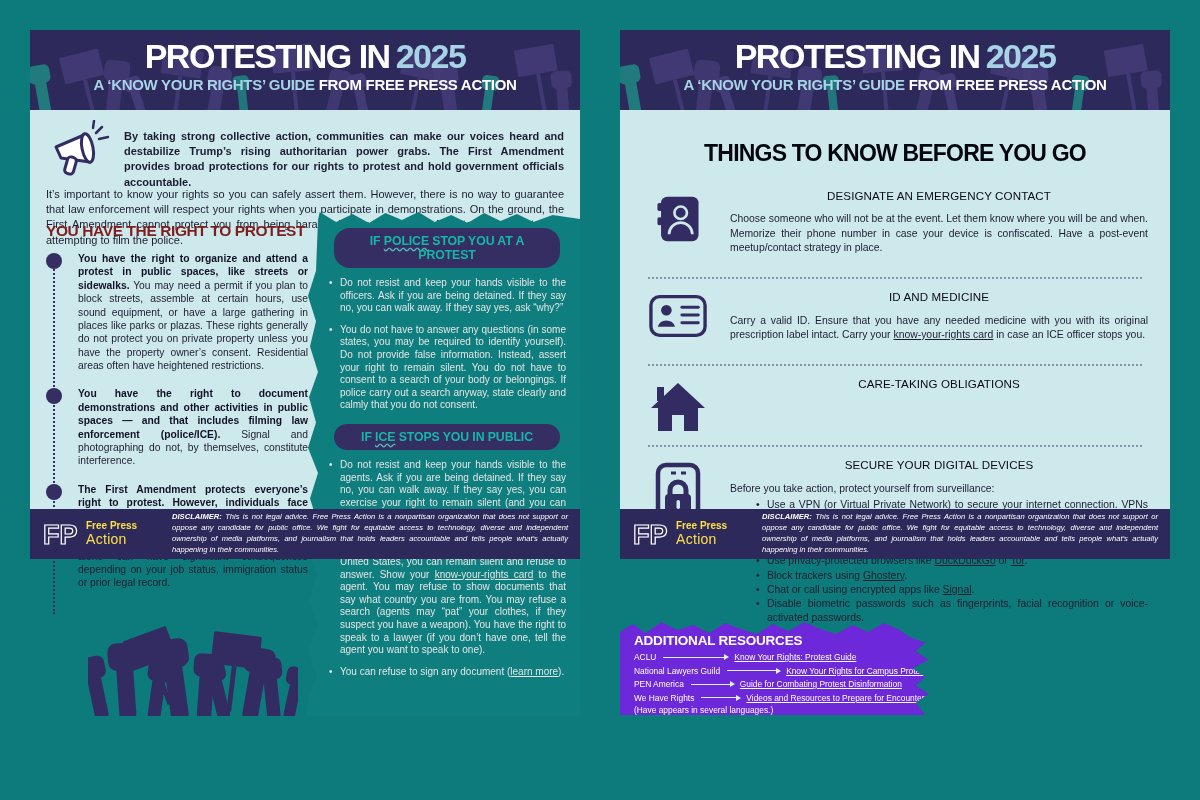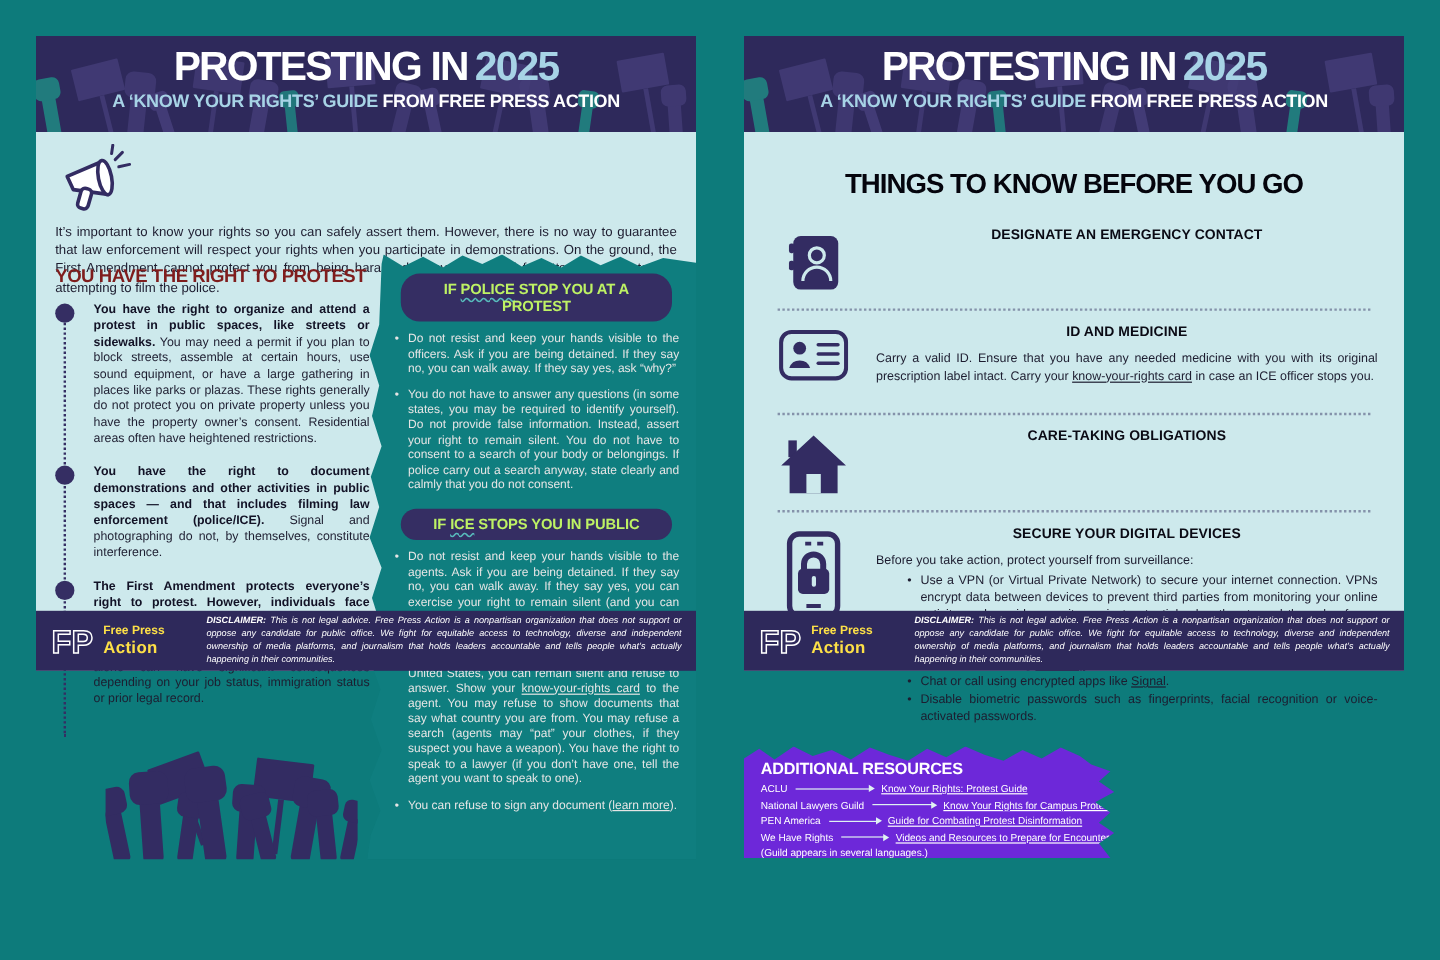--- a/index.html
+++ b/index.html
@@ -14,21 +14,21 @@
   .hdr-title{font-size:34px;font-weight:bold;color:#fff;letter-spacing:-1.5px;line-height:1;}
   .hdr-title .year{color:#a7d3e6;margin-left:6px;}
   .hdr-sub{font-size:15px;font-weight:bold;color:#fff;margin-top:3px;letter-spacing:-0.3px;}
   .hdr-sub .accent{color:#a7d3e6;}
 
   
   .page-footer{position:absolute;left:0;right:0;bottom:0;height:50px;background:#2e295b;display:flex;align-items:center;gap:10px;padding:0 12px;box-sizing:border-box;z-index:5;}
   .logo{display:flex;align-items:center;gap:6px;flex:0 0 120px;}
   .logo-text{color:#fde047;line-height:1.05;}
   .logo-line1{font-size:10px;font-weight:bold;}
-  .logo-line2{font-size:14px;font-weight:bold;letter-spacing:.3px;}
+  .logo-line2{font-size:14px;font-weight:normal;letter-spacing:.3px;}
   .disclaimer{color:#fff;font-size:7.6px;font-style:italic;line-height:1.42;text-align:justify;flex:1;}
   .disclaimer .lbl{font-weight:bold;}
 
   
   .intro-row{position:absolute;top:88px;left:16px;right:16px;display:flex;gap:12px;align-items:flex-start;}
   .megaphone-box{flex:0 0 66px;padding-top:2px;}
   .intro-p1{flex:1;font-size:11px;line-height:1.38;color:#1d1d30;text-align:justify;font-weight:bold;font-weight:600;}
   .intro-p2{position:absolute;top:146px;left:16px;right:16px;font-size:11px;line-height:1.38;color:#1d1d30;text-align:justify;}
   .rights-col{position:absolute;top:192px;left:16px;width:262px;}
   .rights-heading{font-size:15.5px;font-weight:bold;color:#7f1d1d;letter-spacing:-0.4px;}
@@ -36,36 +36,36 @@
   .rights-list .connector{position:absolute;left:7px;top:10px;height:352px;border-left:2px dotted #352e63;}
   .rights-list li{position:relative;margin-bottom:15px;font-size:10.3px;line-height:1.3;text-align:justify;color:#1d1d30;}
   .rights-list .dot{position:absolute;left:-32px;top:1px;width:16px;height:16px;border-radius:50%;background:#352e63;}
   .rich .b{font-weight:bold;color:#121226;}
   .rich .u{text-decoration:underline;}
 
   .teal-panel{position:absolute;top:180px;right:0;width:274px;height:506px;background:#0f7e7f;
     clip-path:polygon(12px 10px,5% 2px,11% 12px,17% 4px,23% 13px,29% 3px,35% 10px,41% 2px,47% 12px,53% 5px,59% 13px,65% 3px,71% 11px,77% 4px,83% 12px,90% 5px,100% 9px,
     100% 100%,0 100%,3px 96%,11px 92%,2px 87%,12px 82%,3px 77%,11px 72%,2px 67%,12px 62%,4px 57%,12px 52%,2px 47%,10px 42%,3px 37%,12px 32%,4px 27%,10px 22%,2px 17%,10px 12%);}
   .panel-inner{padding:18px 14px 0 22px;}
-  .pill{background:#352e63;border-radius:16px;color:#bef264;font-weight:bold;font-size:12.3px;text-align:center;padding:6px 8px;margin:0 6px;letter-spacing:-0.1px;}
+  .pill{background:#352e63;border-radius:16px;color:#14b8a6;font-weight:bold;font-size:12.3px;text-align:center;padding:6px 8px;margin:0 6px;letter-spacing:-0.1px;}
   .pill .uword{text-decoration:underline;text-decoration-style:wavy;text-decoration-color:#57bcbc;text-underline-offset:2px;}
   .panel-list{margin:9px 0 12px;padding:0;list-style:none;color:#e5e5e5;}
   .panel-list li{position:relative;padding-left:12px;margin-bottom:9px;font-size:10px;line-height:1.26;text-align:justify;}
   .panel-list li::before{content:"\2022";position:absolute;left:1px;top:0;}
   .panel-list .u{text-decoration:underline;}
   .pill.second{margin-top:12px;}
   .fists-art{position:absolute;left:58px;top:590px;width:210px;height:96px;}
 
   
   .rp-title{position:absolute;top:110px;left:0;right:0;text-align:center;font-size:23px;font-weight:bold;color:#05050d;letter-spacing:-0.8px;}
   .sections{position:absolute;top:150px;left:22px;right:22px;}
   .section{display:flex;gap:16px;padding:9px 0 10px;}
   .sec-icon{flex:0 0 72px;display:flex;justify-content:center;align-items:flex-start;padding-top:4px;}
   .sec-content{flex:1;}
-  .sec-heading{text-align:center;font-weight:bold;font-size:11.6px;color:#0a0a14;margin-bottom:6px;letter-spacing:.1px;}
+  .sec-heading{text-align:center;font-weight:normal;font-size:11.6px;color:#0a0a14;margin-bottom:6px;letter-spacing:.1px;}
   .sec-body{font-size:10.4px;line-height:1.36;text-align:justify;color:#1d1d30;}
   .sec-intro{font-size:10.4px;line-height:1.36;color:#1d1d30;margin-bottom:2px;}
   .sec-bullets{margin:2px 0 0;padding:0 0 0 26px;list-style:none;}
   .sec-bullets li{position:relative;padding-left:11px;font-size:10.4px;line-height:1.36;text-align:justify;color:#1d1d30;}
   .sec-bullets li::before{content:"\2022";position:absolute;left:0;top:0;}
   .divider{border-top:2px dotted #2e295b;opacity:.45;margin:2px 6px;}
 
   .resources{position:absolute;left:0;top:590px;width:318px;height:95px;background:#6d28d9;color:#fff;box-sizing:border-box;padding:13px 10px 0 14px;
     clip-path:polygon(0 12px,4% 4px,8% 13px,13% 2px,18% 10px,23% 5px,28% 13px,33% 3px,38% 9px,43% 14px,48% 4px,53% 11px,58% 2px,63% 9px,68% 14px,73% 5px,78% 12px,83% 3px,88% 10px,91% 18%,96% 24%,93% 33%,97% 42%,92% 51%,96% 60%,93% 69%,97% 78%,93% 87%,96% 100%,0 100%);}
   .res-heading{font-weight:bold;font-size:13.5px;letter-spacing:-0.2px;margin-bottom:4px;}
@@ -128,20 +128,21 @@
           <ellipse cx="41.5" cy="28" rx="5.5" ry="14.5" transform="rotate(-11 41.5 28)"></ellipse>
           <rect x="20" y="37" width="9" height="17" rx="3.5" transform="rotate(16 24.5 45.5)"></rect>
         </g>
         <g stroke="#332c62" stroke-width="2.5" stroke-linecap="round">
           <path d="M50 13 l6 -6"></path>
             <path d="M53 19 l9 -2"></path>
             <path d="M47 8 l1 -7"></path>
         </g>
       </svg>
     </div>
+    <p class="intro-p1">By taking strong collective action, communities can make our voices heard and destabilize Trump’s rising authoritarian power grabs. The First Amendment provides broad protections for our rights to protest and hold government officials accountable.</p>
   </div>
   <p class="intro-p2">It’s important to know your rights so you can safely assert them. However, there is no way to guarantee that law enforcement will respect your rights when you participate in demonstrations. On the ground, the First Amendment cannot protect you from being harassed or even arrested for attending a protest or attempting to film the police.</p>
 
   <div class="rights-col">
     <div class="rights-heading">YOU HAVE THE RIGHT TO PROTEST</div>
     <ul class="rights-list">
       <div class="connector"></div>
       <li class="rich"><span class="dot"></span><span class="rich"><span class="b">You have the right to organize and attend a protest in public spaces, like streets or sidewalks.</span><span> You may need a permit if you plan to block streets, assemble at certain hours, use sound equipment, or have a large gathering in places like parks or plazas. These rights generally do not protect you on private property unless you have the property owner’s consent. Residential areas often have heightened restrictions.</span></span></li>
       <li class="rich"><span class="dot"></span><span class="rich"><span class="b">You have the right to document demonstrations and other activities in public spaces — and that includes filming law enforcement (police/ICE).</span><span> Signal and photographing do not, by themselves, constitute interference.</span></span></li>
       <li class="rich"><span class="dot"></span><span class="rich"><span class="b">The First Amendment protects everyone’s right to protest. However, individuals face varying degrees of risk.</span><span> Even permitted protests can end with police conducting arrests. While those arrests might not lead to charges, arrests alone can have significant consequences depending on your job status, immigration status or prior legal record.</span></span></li>
@@ -231,20 +232,21 @@
         <svg width="50" height="52" viewBox="0 0 56 56">
           <rect x="9" y="3" width="42" height="50" rx="7" fill="#332c62"></rect>
           <rect x="5" y="10" width="5" height="9" rx="2" fill="#332c62"></rect>
           <rect x="5" y="26" width="5" height="9" rx="2" fill="#332c62"></rect>
           <circle cx="31" cy="21" r="7" fill="none" stroke="#cde9ec" stroke-width="3"></circle>
           <path d="M18 45 a13 13 0 0 1 26 0" fill="none" stroke="#cde9ec" stroke-width="3"></path>
         </svg>
       </div>
       <div class="sec-content">
         <div class="sec-heading">DESIGNATE AN EMERGENCY CONTACT</div>
+        <p class="sec-body rich"><span>Choose someone who will not be at the event. Let them know where you will be and when. Memorize their phone number in case your device is confiscated. Have a post-event meetup/contact strategy in place.</span></p>
       </div>
     </div>
     <div class="divider"></div>
 
     <div class="section">
       <div class="sec-icon">
         <svg width="58" height="44" viewBox="0 0 60 44">
           <rect x="2" y="2" width="56" height="40" rx="9" fill="none" stroke="#332c62" stroke-width="3.5"></rect>
           <circle cx="18" cy="16" r="5.5" fill="#332c62"></circle>
           <path d="M9 33 a9.5 9.5 0 0 1 18 0 Z" fill="#332c62"></path>
@@ -317,21 +319,21 @@
     <div class="res-row">
       <span class="res-org">PEN America</span>
       <span class="res-arrow w42"></span>
       <span class="res-link">Guide for Combating Protest Disinformation</span>
     </div>
     <div class="res-row">
       <span class="res-org">We Have Rights</span>
       <span class="res-arrow w38"></span>
       <span class="res-link">Videos and Resources to Prepare for Encounters with ICE</span>
     </div>
-    <div class="res-note">(Guild appears in several languages.)</div>
+    <div class="res-note">(Have appears in several languages.)</div>
   </div>
 
   <div class="page-footer">
     <div class="logo">
       <svg width="38" height="30" viewBox="0 0 38 30">
         <text x="1" y="25" font-family="Liberation Sans, sans-serif" font-size="27" font-weight="bold" fill="none" stroke="#ffffff" stroke-width="1.2">FP</text>
       </svg>
       <div class="logo-text">
         <div class="logo-line1">Free Press</div>
         <div class="logo-line2">Action</div>

